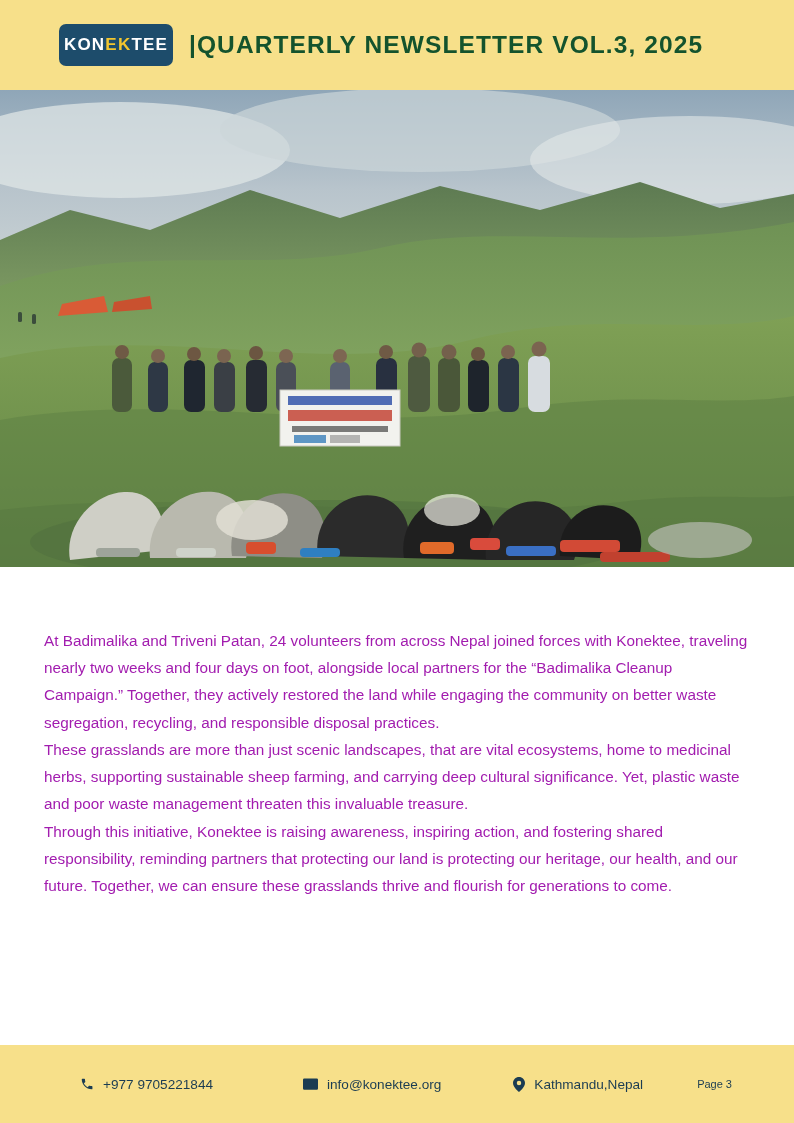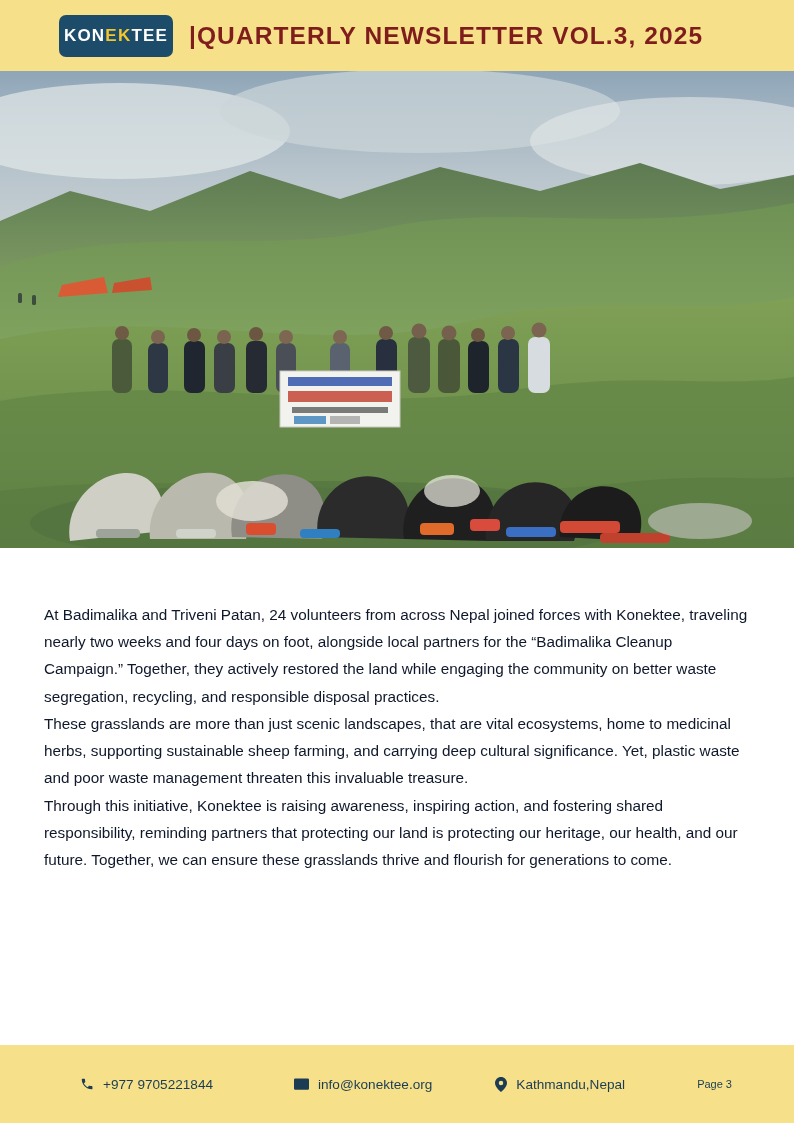--- a/index.html
+++ b/index.html
@@ -11,21 +11,21 @@
   }
   .page {
     position: relative;
     width: 794px; height: 1123px;
     background: #ffffff;
     overflow: hidden;
   }
 
   
   .header {
-    height: 71px;
+    height: 90px;
     background: #f7e08a;
     display: flex;
     align-items: center;
     padding-left: 59px;
   }
   .logo-box {
     width: 114px; height: 42px;
     background: #1d4c6b;
     border-radius: 7px;
     display: flex;
@@ -38,21 +38,21 @@
     font-weight: bold;
     letter-spacing: 1.2px;
     color: #ffffff;
   }
   .logo-text .accent { color: #f3c62e; }
   .header-title {
     margin-left: 16px;
     font-size: 24.5px;
     font-weight: bold;
     letter-spacing: 1.1px;
-    color: #7f1d1d;
+    color: #14532d;
     white-space: nowrap;
   }
 
   
   .hero {
     position: relative;
     width: 794px; height: 477px;
     overflow: hidden;
     background: #6d8e50;
   }
@@ -65,42 +65,42 @@
   .article-title {
     text-align: center;
     color: #1d4c6b;
     font-size: 17.5px;
     font-weight: bold;
     line-height: 1.45;
     letter-spacing: 0.2px;
     padding: 0 22px;
   }
   .article-body {
-    margin-top: 27px;
-    color: #0f172a;
+    margin-top: 34px;
+    color: #a21caf;
     font-size: 15.3px;
     line-height: 1.78;
   }
   .article-body p { margin: 0; }
 
   
   .footer {
     position: absolute;
     left: 0; bottom: 0;
     width: 794px; height: 78px;
     background: #f7e08a;
     display: flex;
     align-items: center;
   }
   .footer-inner {
     display: flex;
     align-items: center;
     width: 100%;
     padding: 0 52px 0 80px;
-    gap: 8px;
+    gap: 17px;
   }
   .f-item {
     display: flex;
     align-items: center;
     gap: 9px;
     color: #1b3c52;
     font-size: 13.6px;
     white-space: nowrap;
   }
   .f-item.phone { margin-right: 73px; }

